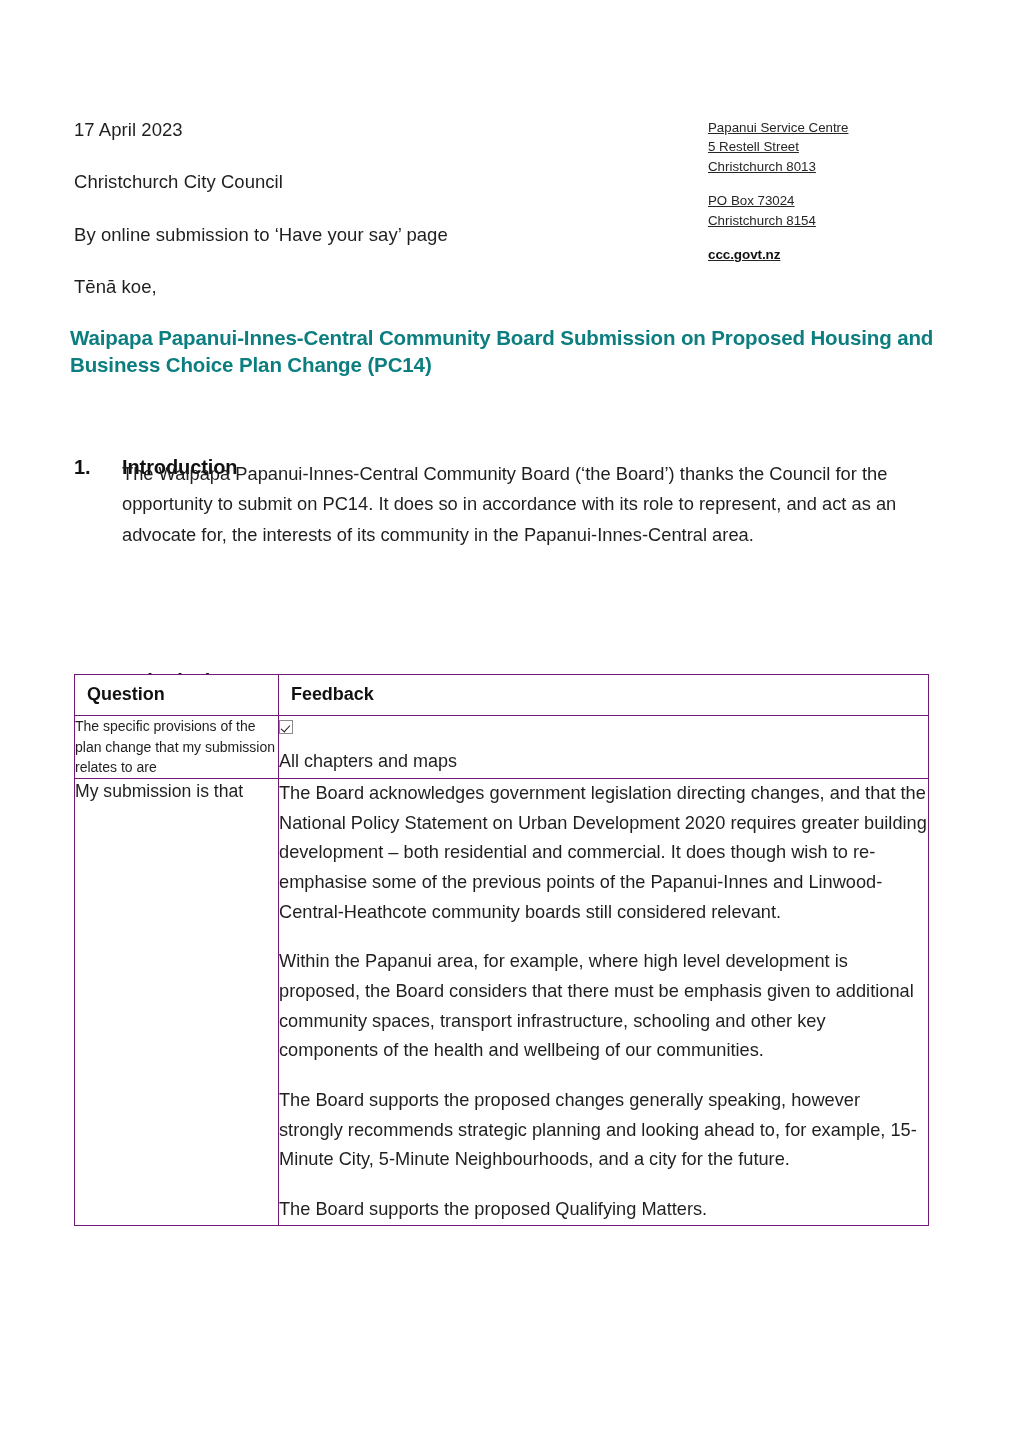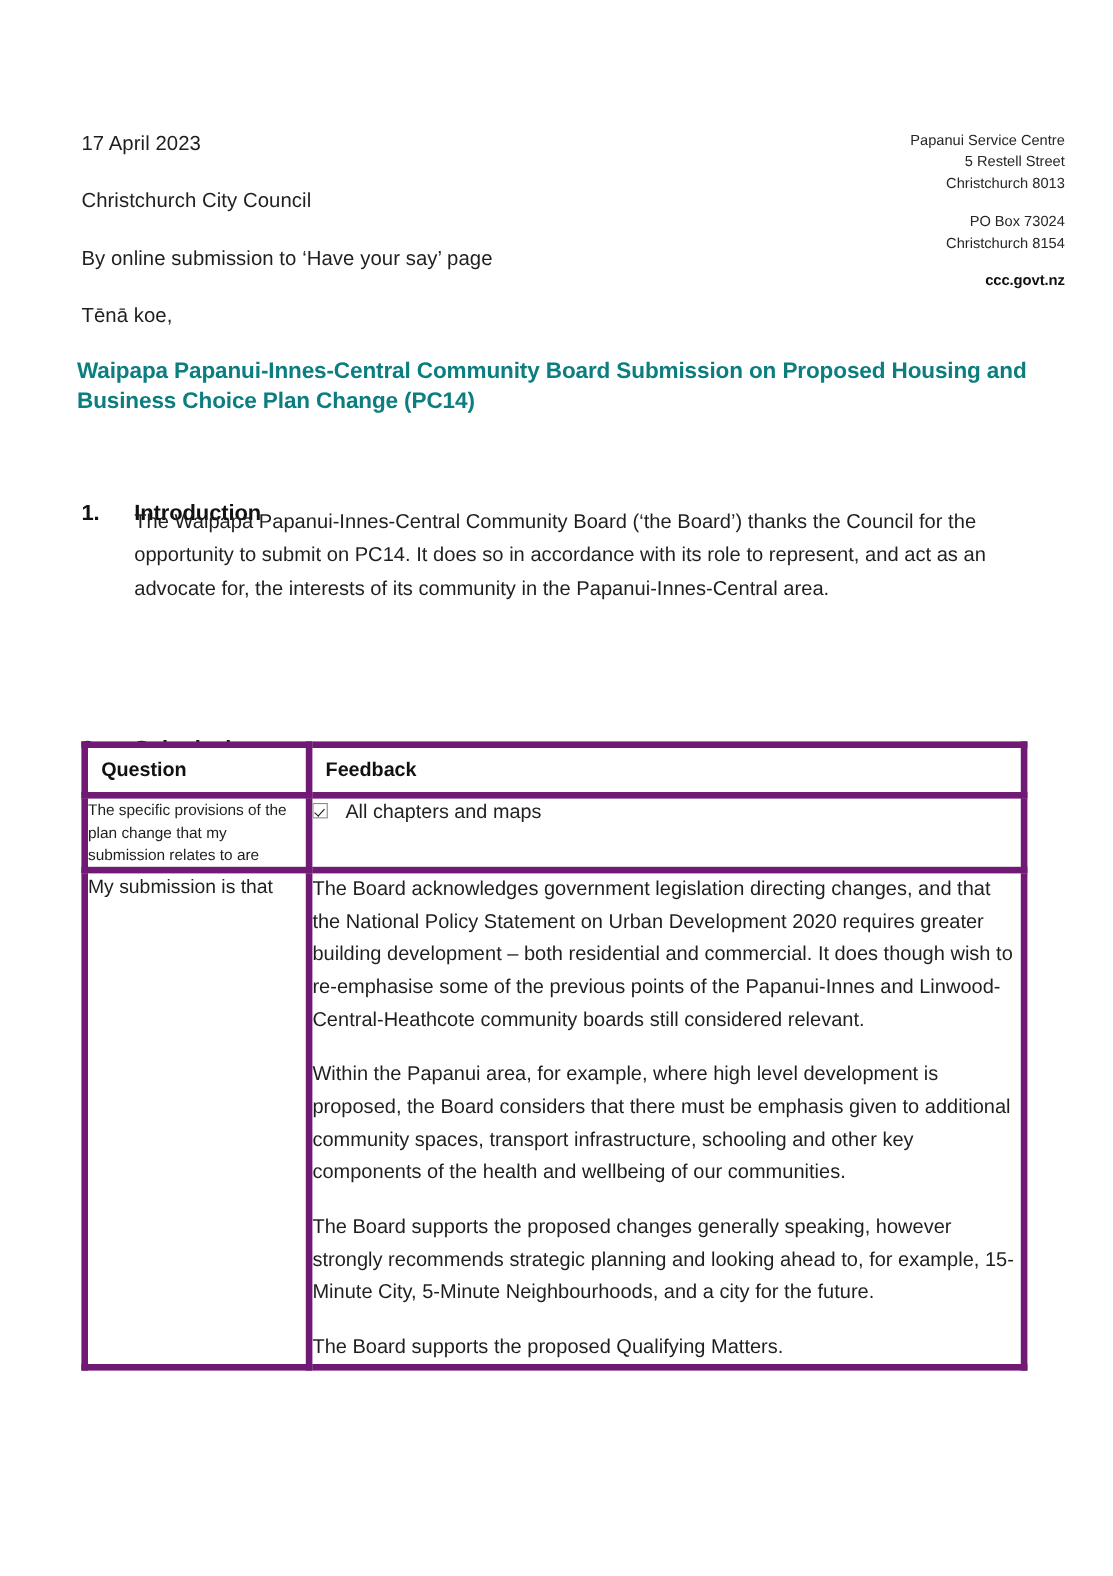--- a/index.html
+++ b/index.html
@@ -43,27 +43,27 @@
     font-size: 18.5px;
     line-height: 1.32;
     color: #1f1f1f;
     margin-bottom: 28px;
     letter-spacing: 0.05px;
   }
   .letter-head .ln:last-child { margin-bottom: 0; }
 
   .address-block {
     position: absolute;
-    right: 44px;
+    right: 64px;
     top: 118px;
     width: 240px;
-    text-align: right;
     font-size: 13.3px;
     line-height: 1.46;
     color: #262626;
+    text-decoration: underline;
   }
   .address-block .grp { margin-bottom: 15px; }
   .address-block .grp:last-child { margin-bottom: 0; }
   .address-block .web {
     font-weight: bold;
     font-size: 13.5px;
     color: #111111;
     letter-spacing: -0.1px;
   }
 
@@ -121,21 +121,21 @@
   
   .sub-table {
     position: absolute;
     left: 74px;
     top: 674px;
     width: 854px;
     border-collapse: collapse;
     table-layout: fixed;
   }
   .sub-table td, .sub-table th {
-    border: 6px solid #701a75;
+    border: 1px solid #701a75;
     vertical-align: top;
     padding: 0;
     background: #ffffff;
   }
   .col-q { width: 204px; }
   .col-f { width: 650px; }
 
   .sub-table th {
     text-align: left;
     font-weight: bold;
@@ -154,20 +154,21 @@
 
   .fcell {
     padding: 11px 14px 14px 14px;
   }
 
   .opt-row {
     display: flex;
     align-items: flex-start;
     gap: 16px;
     padding-top: 1px;
+    flex-direction: column;
   }
   .checkbox {
     width: 14px;
     height: 14px;
     border: 1px solid #8a8a8a;
     background: #fefefe;
     position: relative;
     flex: 0 0 auto;
     margin-top: 3px;
     box-sizing: border-box;

